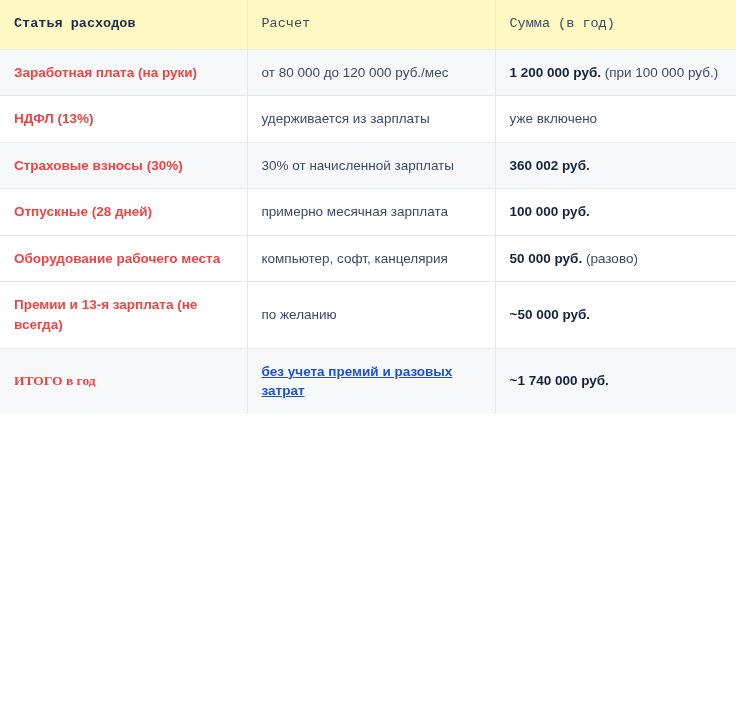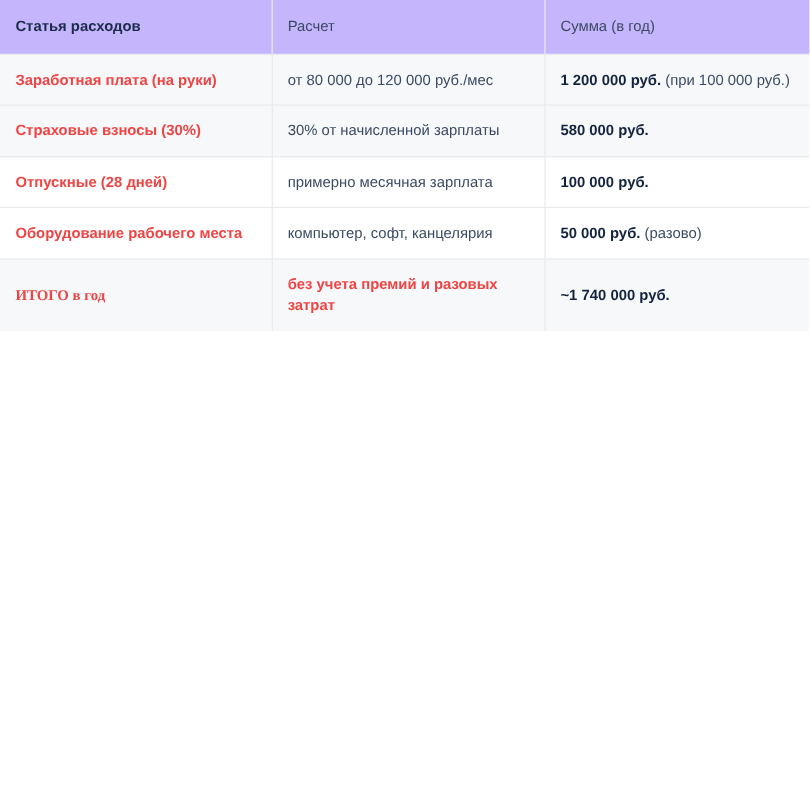--- a/index.html
+++ b/index.html
@@ -34,23 +34,24 @@
     line-height: 1.45;
   }
   table.cost-table th:last-child,
   table.cost-table td:last-child {
     border-right: none;
   }
   table.cost-table thead th {
     font-weight: 700;
     font-size: 13.5px;
     color: #1c2b4a;
-    background: #c4b5fd;
+    background: #fef9c3;
     padding-top: 14px;
     padding-bottom: 15px;
+    font-family: Liberation Mono, monospace;
   }
   table.cost-table thead th.plain {
     font-weight: 400;
     color: #3c4a63;
     margin-top: 32px;
   }
   tbody tr.alt > td {
     background: #f7f8fa;
   }
   tbody tr > td {
@@ -59,21 +60,22 @@
   td.label {
     font-weight: 700;
     color: #ef4444;
   }
   td.calc {
     font-weight: 400;
     color: #3c4a63;
   }
   td.calc.bold {
     font-weight: 700;
-    color: #ef4444;
+    color: #1d4ed8;
+    text-decoration: underline;
   }
   td.sum {
     color: #3c4a63;
     font-weight: 400;
   }
   td.sum .strong {
     font-weight: 700;
     color: #13233f;
   }
   tbody tr.total > td {
@@ -102,41 +104,51 @@
     </tr>
   </thead>
   <tbody>
 
     <tr class="alt">
       <td class="label">Заработная плата (на руки)</td>
       <td class="calc">от 80 000 до 120 000 руб./мес</td>
       <td class="sum"><span class="strong">1 200 000 руб.</span><span> (при 100 000 руб.)</span></td>
     </tr>
 
+    <tr>
+      <td class="label">НДФЛ (13%)</td>
+      <td class="calc">удерживается из зарплаты</td>
+      <td class="sum"><span class="strong"></span><span>уже включено</span></td>
+    </tr>
 
     <tr class="alt">
       <td class="label">Страховые взносы (30%)</td>
       <td class="calc">30% от начисленной зарплаты</td>
-      <td class="sum"><span class="strong">580 000 руб.</span><span></span></td>
+      <td class="sum"><span class="strong">360 002 руб.</span><span></span></td>
     </tr>
 
     <tr>
       <td class="label">Отпускные (28 дней)</td>
       <td class="calc">примерно месячная зарплата</td>
       <td class="sum"><span class="strong">100 000 руб.</span><span></span></td>
     </tr>
 
 
     <tr>
       <td class="label">Оборудование рабочего места</td>
       <td class="calc">компьютер, софт, канцелярия</td>
       <td class="sum"><span class="strong">50 000 руб.</span><span> (разово)</span></td>
     </tr>
 
 
+    <tr>
+      <td class="label">Премии и 13-я зарплата (не всегда)</td>
+      <td class="calc">по желанию</td>
+      <td class="sum"><span class="strong">~50 000 руб.</span><span></span></td>
+    </tr>
 
     <tr class="total">
       <td class="label">ИТОГО в год</td>
       <td class="calc bold">без учета премий и разовых затрат</td>
       <td class="sum"><span class="strong">~1 740 000 руб.</span><span></span></td>
     </tr>
 
   </tbody>
 </table>
 

